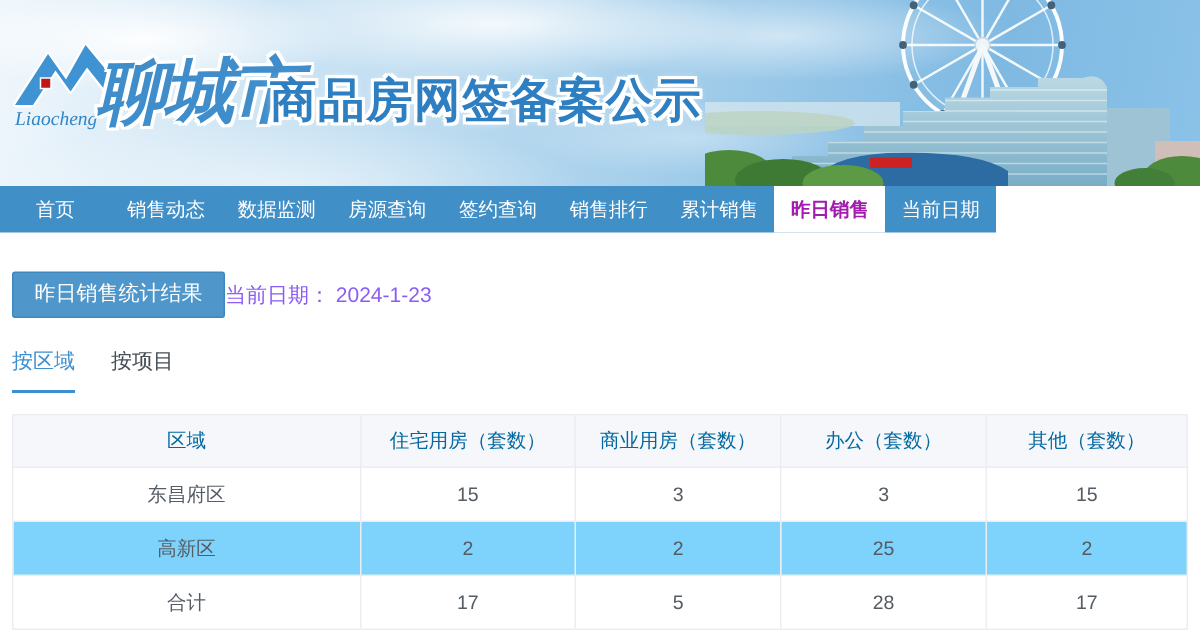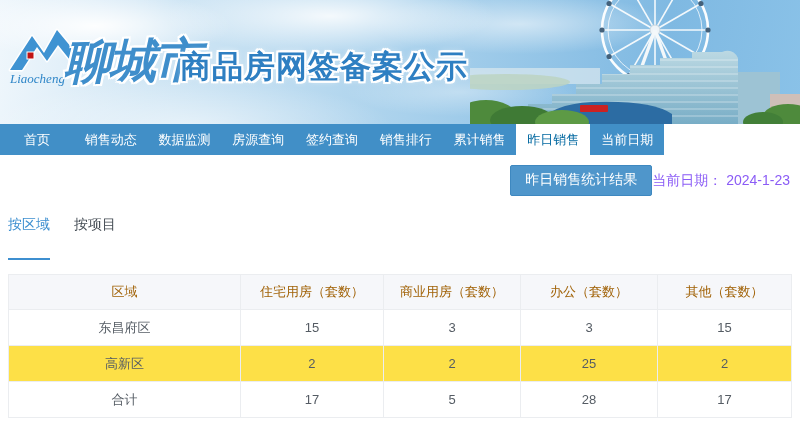--- a/index.html
+++ b/index.html
@@ -22,37 +22,37 @@
     font-size:47px; font-weight:bold; font-style:italic; letter-spacing:-2px; color:#3f8ecb; transform:rotate(-1deg);
     text-shadow:2px 0 0 #fff,-2px 0 0 #fff,0 2px 0 #fff,0 -2px 0 #fff,2px 2px 0 #fff,-2px -2px 0 #fff,2px -2px 0 #fff,-2px 2px 0 #fff; }
   .banner-title { position:absolute; left:180px; top:46px; font-size:31px; font-weight:bold; letter-spacing:1px; color:#2e7fc2;
     text-shadow:2px 0 0 #fff,-2px 0 0 #fff,0 2px 0 #fff,0 -2px 0 #fff,2px 2px 0 #fff,-2px -2px 0 #fff,2px -2px 0 #fff,-2px 2px 0 #fff,0 0 6px rgba(255,255,255,.9); }
   .scene { position:absolute; right:0; bottom:0; }
 
   
   .nav { position:relative; width:664px; height:31px; background:#418fc7; display:flex; }
   .nav-item { width:88px; height:31px; line-height:31px; text-align:center; color:#ffffff; font-size:13px;
     text-decoration:none; cursor:pointer; display:block; }
-  .nav-item.active { background:#ffffff; color:#0369a1; }
+  .nav-item.active { background:#ffffff; color:#a21caf;font-weight:bold; }
 
   
   .content { position:relative; width:800px; height:238px; background:#fff; }
-  .section-head { display:flex; justify-content:flex-end; align-items:center; padding:10px 10px 0 8px; }
+  .section-head { display:flex; justify-content:flex-start; align-items:center; padding:10px 10px 0 8px;margin-top:16px; }
   .section-title { background:#4f96cb; border:1px solid #3e88c0; color:#fff; font-size:14px;
     padding:5px 14px 6px 14px; border-radius:2px; }
   .current-date { font-size:14px; color:#8b5cf6; }
   .view-tabs { display:flex; gap:24px; padding:20px 0 0 8px; }
-  .view-tab { font-size:14px; color:#464e56; padding-bottom:24px; cursor:pointer; border-bottom:2px solid transparent; }
+  .view-tab { font-size:14px; color:#464e56; padding-bottom:10px; cursor:pointer; border-bottom:2px solid transparent; }
   .view-tab.active { color:#3d8fd0; border-bottom-color:#3d8fd0; }
   .table-wrap { margin:14px 8px 0 8px; }
   table { width:100%; border-collapse:collapse; table-layout:fixed; }
   th,td { border:1px solid #ebedf0; text-align:center; font-weight:normal; }
-  th { height:35px; background:#f6f7fa; color:#a16207; font-size:13px; }
+  th { height:35px; background:#f6f7fa; color:#0369a1; font-size:13px; }
   td { height:36px; color:#555c64; font-size:13px; background:#fff; }
-  tbody tr.stripe td { background:#fde047; }
+  tbody tr.stripe td { background:#7dd3fc; }
 </style>
 </head>
 <body>
 
 <div class="page">
 
   <div class="banner">
     <div class="clouds"></div>
 
     <svg class="scene" width="330" height="152" viewBox="0 0 330 152">

